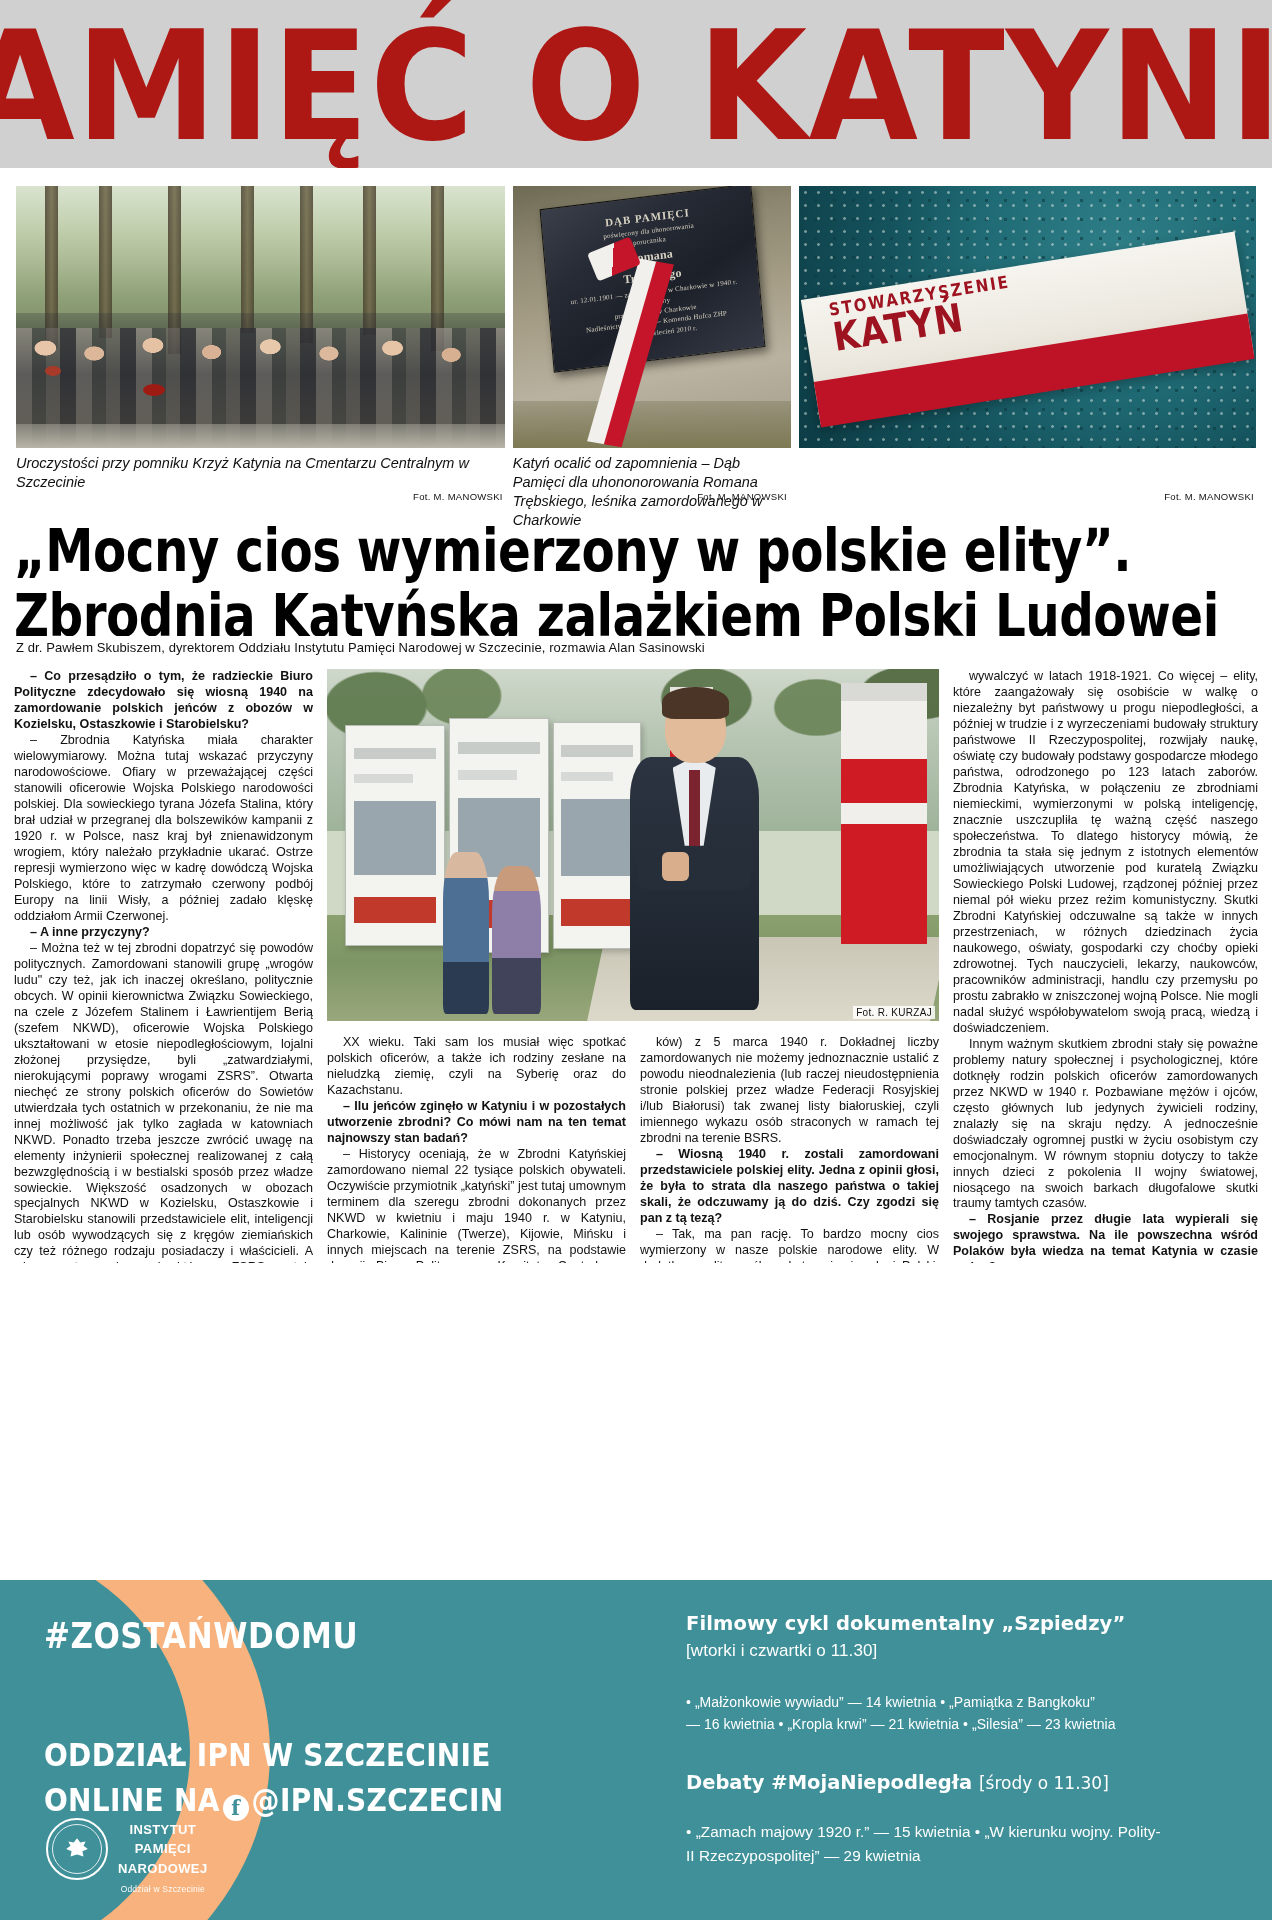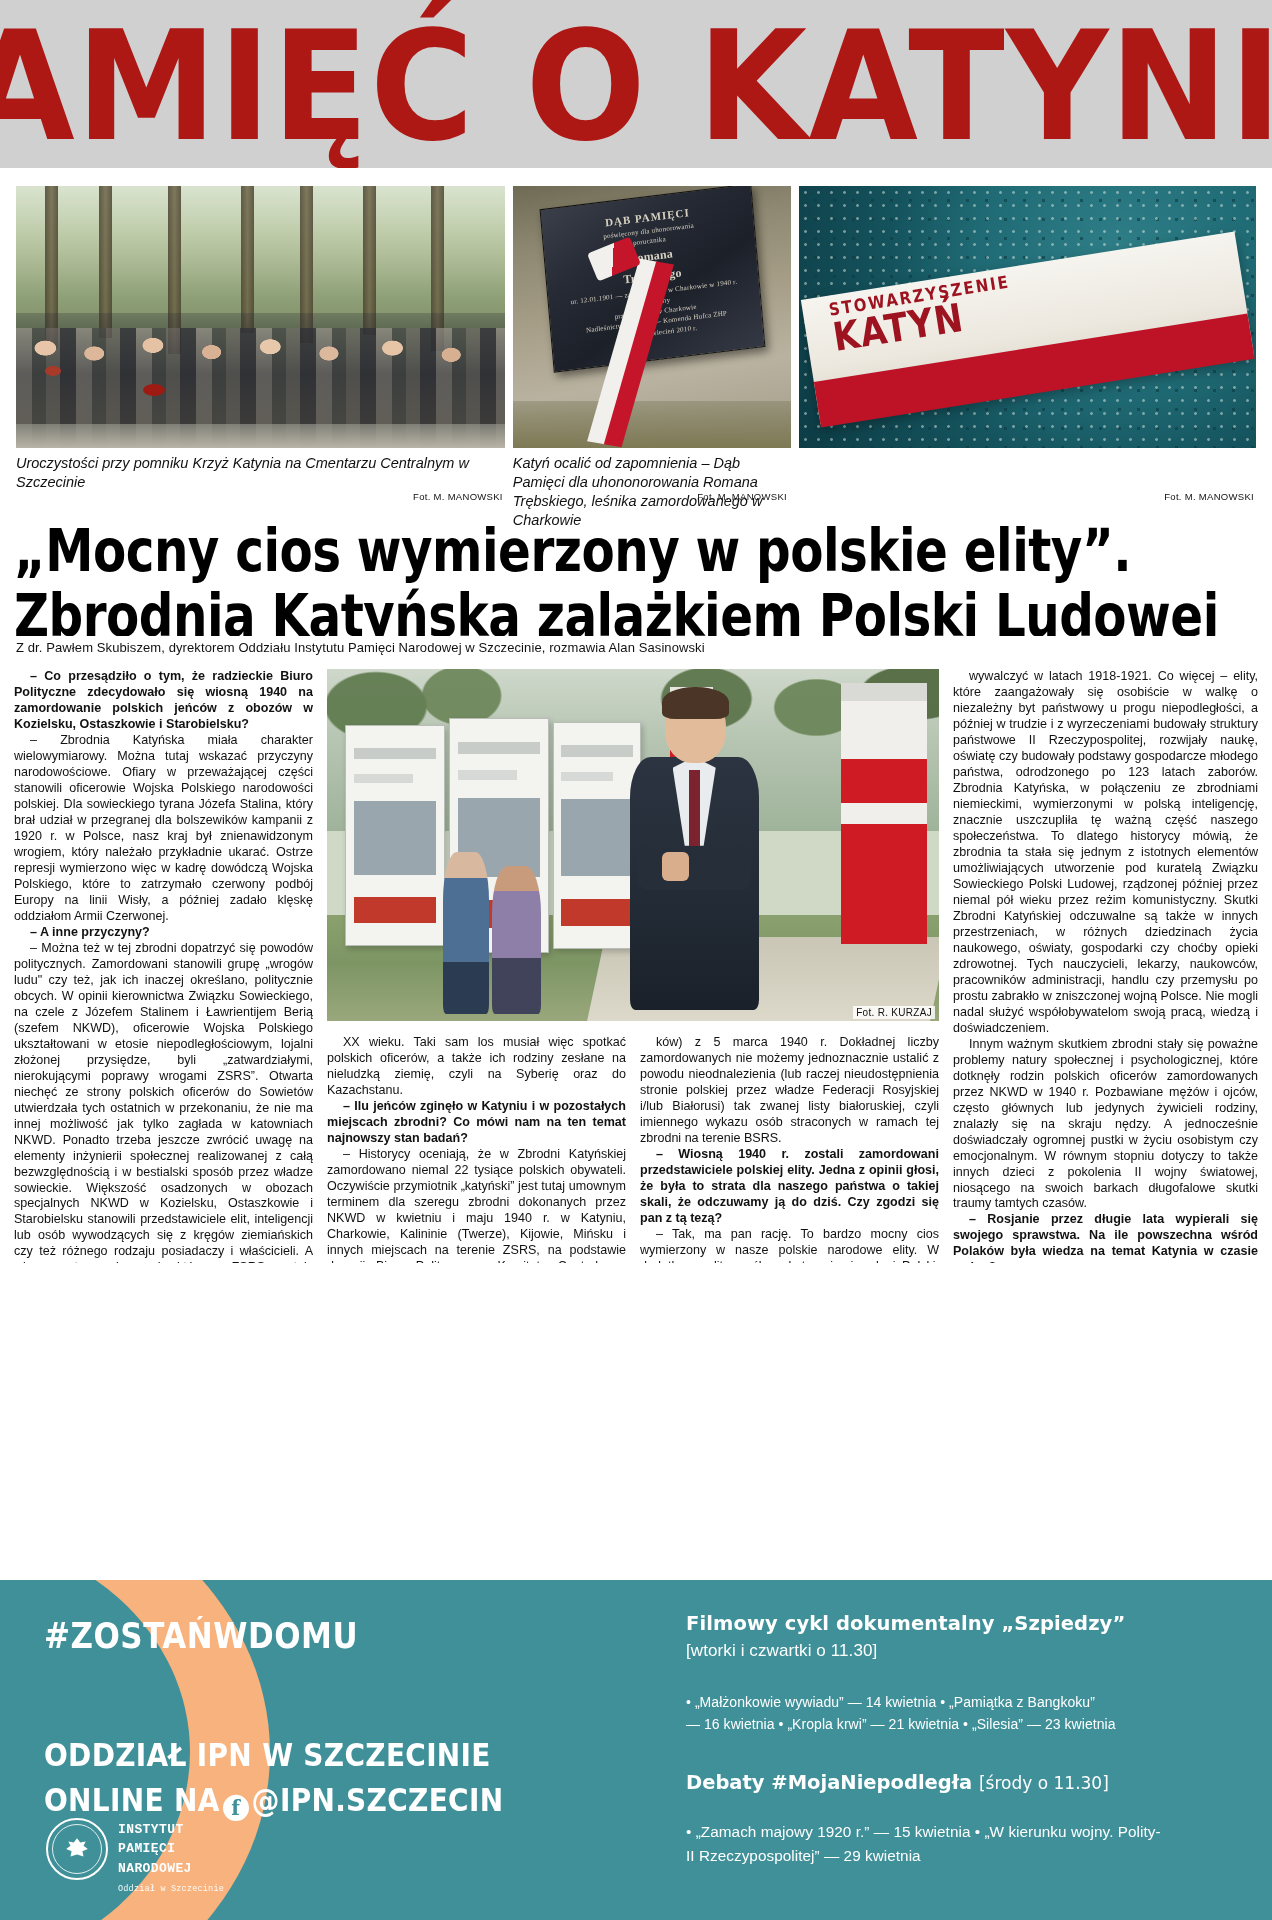--- a/index.html
+++ b/index.html
@@ -475,26 +475,27 @@
     position: absolute; inset: 4px;
     border-radius: 50%;
     border: 1px solid rgba(255,255,255,.85);
   }
   .ipn-eagle {
     position: absolute; left: 50%; top: 50%;
     transform: translate(-50%,-50%);
     width: 26px; height: 26px;
   }
   .ipn-name {
-    font-family: Liberation Mono, monospace;
+    font-family: Liberation Sans, sans-serif;
     font-weight: bold;
     font-size: 13px;
     line-height: 1.5;
     letter-spacing: .4px;
     padding-top: 2px;
+    text-align: center;
   }
   .ipn-sub {
     font-weight: normal;
     font-size: 8.5px;
     letter-spacing: .2px;
     margin-top: 5px;
     opacity: .95;
   }
   .ad-right {
     position: absolute;
@@ -669,21 +670,21 @@
 
   <div class="col col1">
     <p class="q">– Co przesądziło o tym, że radzieckie Biuro Polityczne zdecydowało się wiosną 1940 na zamordowanie polskich jeńców z obozów w Kozielsku, Ostaszkowie i Starobielsku?</p>
     <p>– Zbrodnia Katyńska miała charakter wielowymiarowy. Można tutaj wskazać przyczyny narodowościowe. Ofiary w przeważającej części stanowili oficerowie Wojska Polskiego narodowości polskiej. Dla sowieckiego tyrana Józefa Stalina, który brał udział w przegranej dla bolszewików kampanii z 1920 r. w Polsce, nasz kraj był znienawidzonym wrogiem, który należało przykładnie ukarać. Ostrze represji wymierzono więc w kadrę dowódczą Wojska Polskiego, które to zatrzymało czerwony podbój Europy na linii Wisły, a później zadało klęskę oddziałom Armii Czerwonej.</p>
     <p class="q">– A inne przyczyny?</p>
     <p>– Można też w tej zbrodni dopatrzyć się powodów politycznych. Zamordowani stanowili grupę „wrogów ludu" czy też, jak ich inaczej określano, politycznie obcych. W opinii kierownictwa Związku Sowieckiego, na czele z Józefem Stalinem i Ławrientijem Berią (szefem NKWD), oficerowie Wojska Polskiego ukształtowani w etosie niepodległościowym, lojalni złożonej przysiędze, byli „zatwardziałymi, nierokującymi poprawy wrogami ZSRS”. Otwarta niechęć ze strony polskich oficerów do Sowietów utwierdzała tych ostatnich w przekonaniu, że nie ma innej możliwość jak tylko zagłada w katowniach NKWD. Ponadto trzeba jeszcze zwrócić uwagę na elementy inżynierii społecznej realizowanej z całą bezwzględnością i w bestialski sposób przez władze sowieckie. Większość osadzonych w obozach specjalnych NKWD w Kozielsku, Ostaszkowie i Starobielsku stanowili przedstawiciele elit, inteligencji lub osób wywodzących się z kręgów ziemiańskich czy też różnego rodzaju posiadaczy i właścicieli. A więc warstw społecznych, które w ZSRS zostały eksterminowane już w latach dwudziestych i na początku lat trzydziestych</p>
   </div>
 
   <div class="col col2">
     <p>XX wieku. Taki sam los musiał więc spotkać polskich oficerów, a także ich rodziny zesłane na nieludzką ziemię, czyli na Syberię oraz do Kazachstanu.</p>
-    <p class="q">– Ilu jeńców zginęło w Katyniu i w pozostałych miejscach zbrodni? Co mówi nam na ten temat najnowszy stan badań?</p>
+    <p class="q">– Ilu jeńców zginęło w Katyniu i w pozostałych utworzenie zbrodni? Co mówi nam na ten temat najnowszy stan badań?</p>
     <p>– Historycy oceniają, że w Zbrodni Katyńskiej zamordowano niemal 22 tysiące polskich obywateli. Oczywiście przymiotnik „katyński” jest tutaj umownym terminem dla szeregu zbrodni dokonanych przez NKWD w kwietniu i maju 1940 r. w Katyniu, Charkowie, Kalininie (Twerze), Kijowie, Mińsku i innych miejscach na terenie ZSRS, na podstawie decyzji Biura Politycznego Komitetu Centralnego Wszechzwiązkowej Komunistycznej Partii (bolszewi-</p>
   </div>
 
   <div class="col col3">
     <p>ków) z 5 marca 1940 r. Dokładnej liczby zamordowanych nie możemy jednoznacznie ustalić z powodu nieodnalezienia (lub raczej nieudostępnienia stronie polskiej przez władze Federacji Rosyjskiej i/lub Białorusi) tak zwanej listy białoruskiej, czyli imiennego wykazu osób straconych w ramach tej zbrodni na terenie BSRS.</p>
     <p class="q">– Wiosną 1940 r. zostali zamordowani przedstawiciele polskiej elity. Jedna z opinii głosi, że była to strata dla naszego państwa o takiej skali, że odczuwamy ją do dziś. Czy zgodzi się pan z tą tezą?</p>
     <p>– Tak, ma pan rację. To bardzo mocny cios wymierzony w nasze polskie narodowe elity. W dodatku w elity myślące kategoriami wolnej Polski, której suwerenność trzeba było</p>
   </div>
 
   <div class="col col4">

